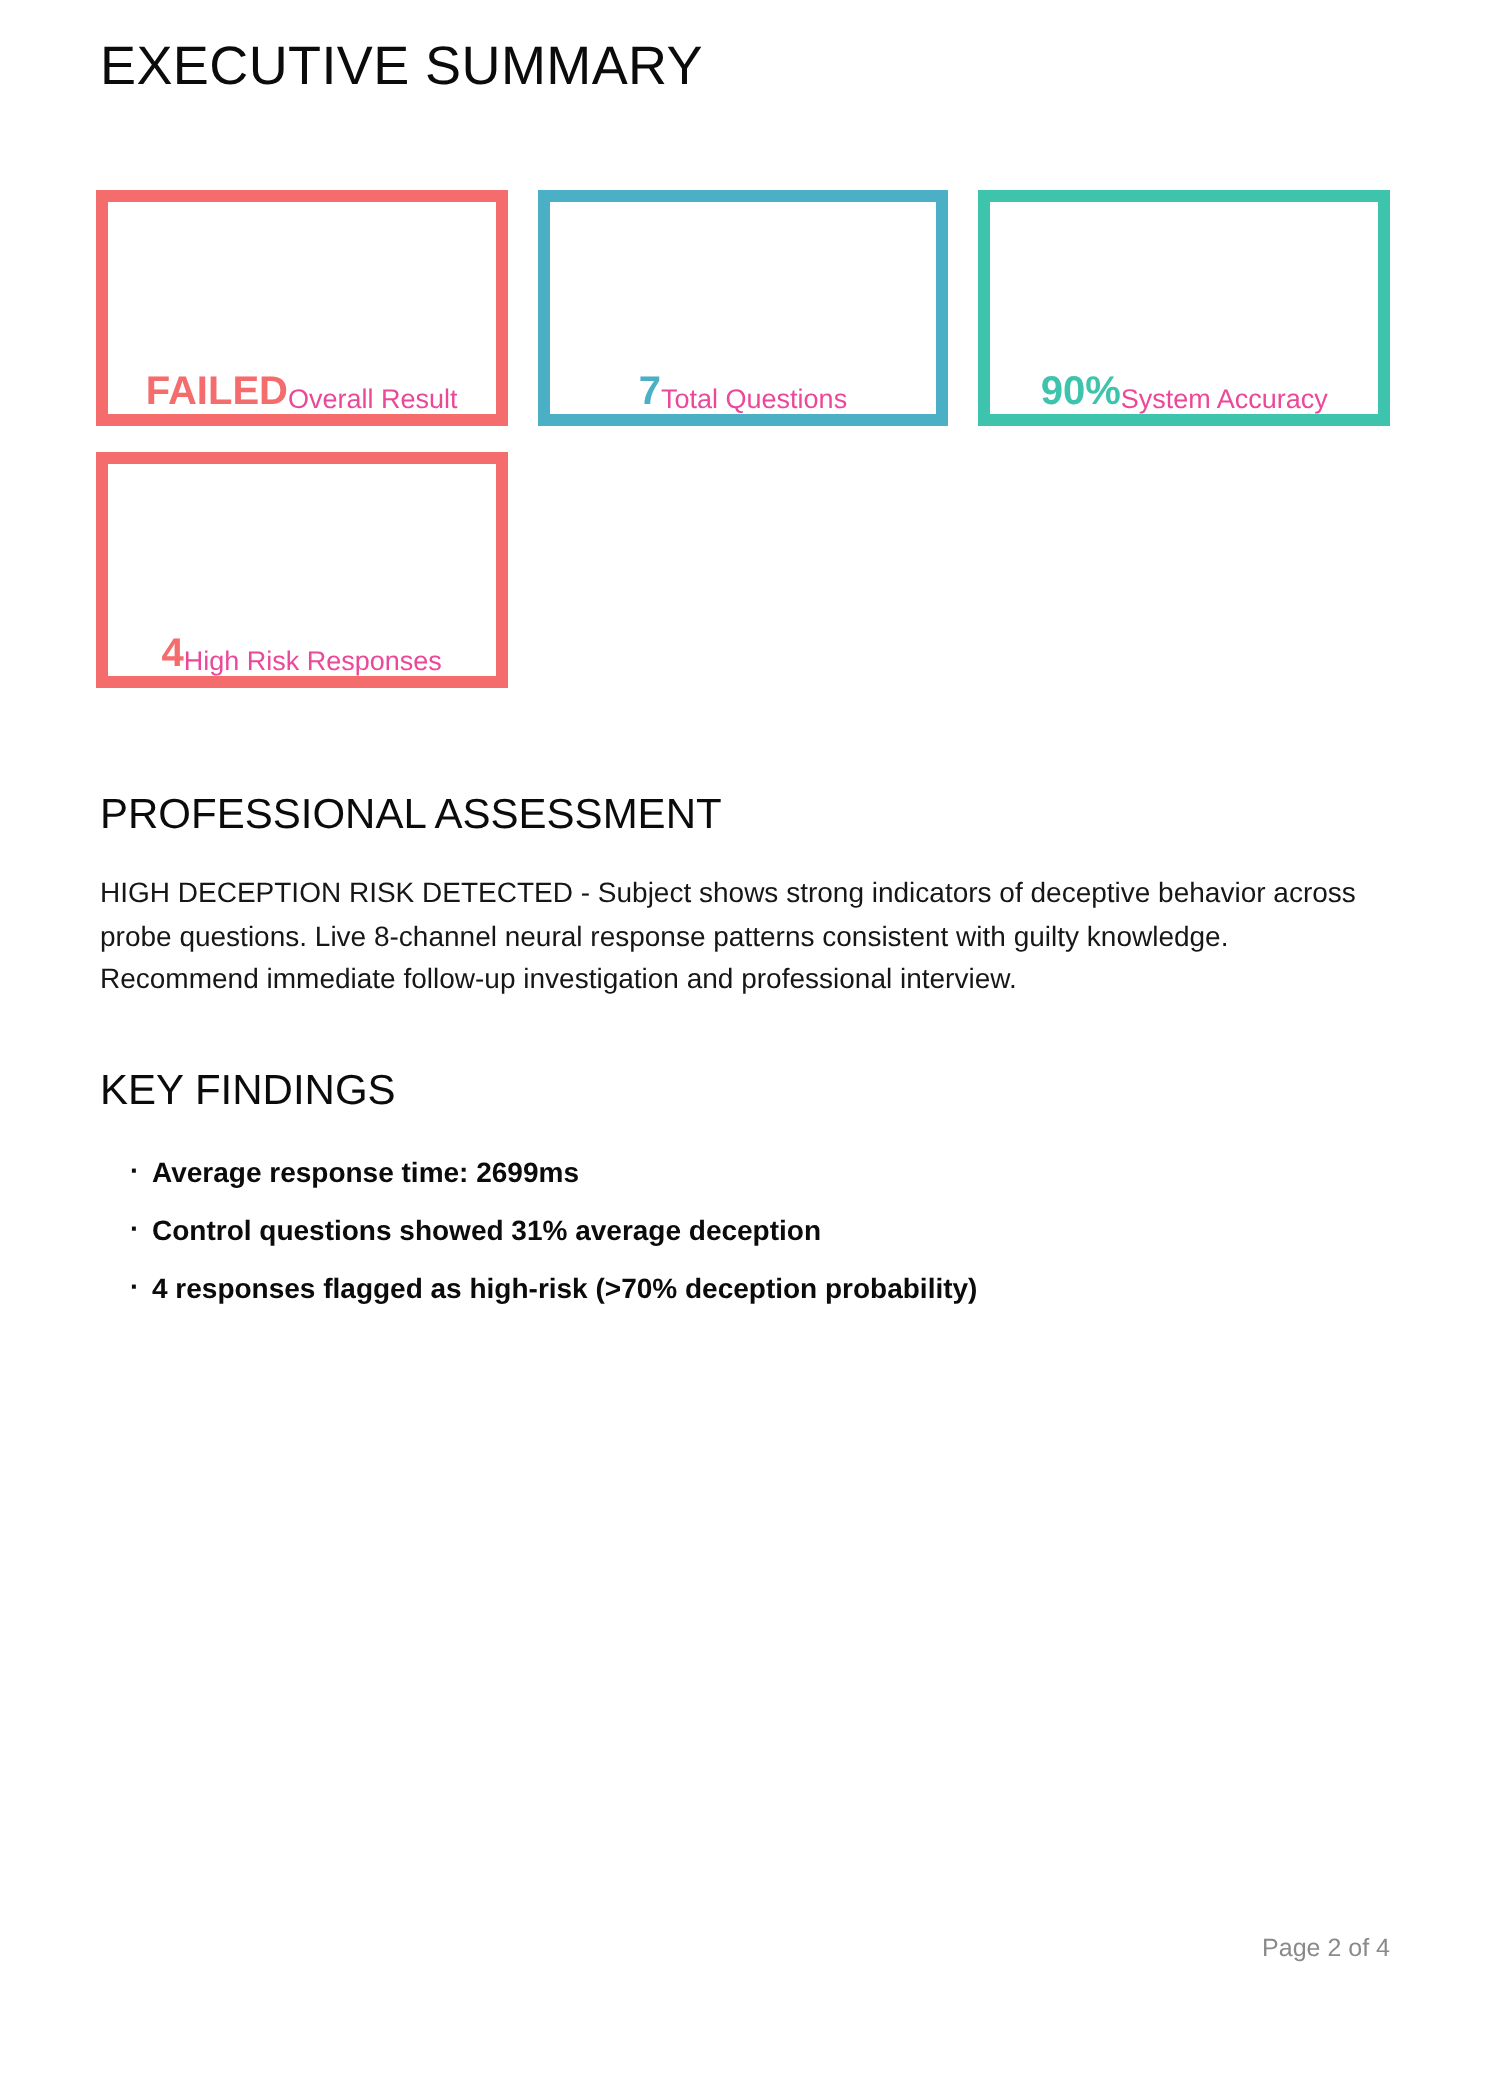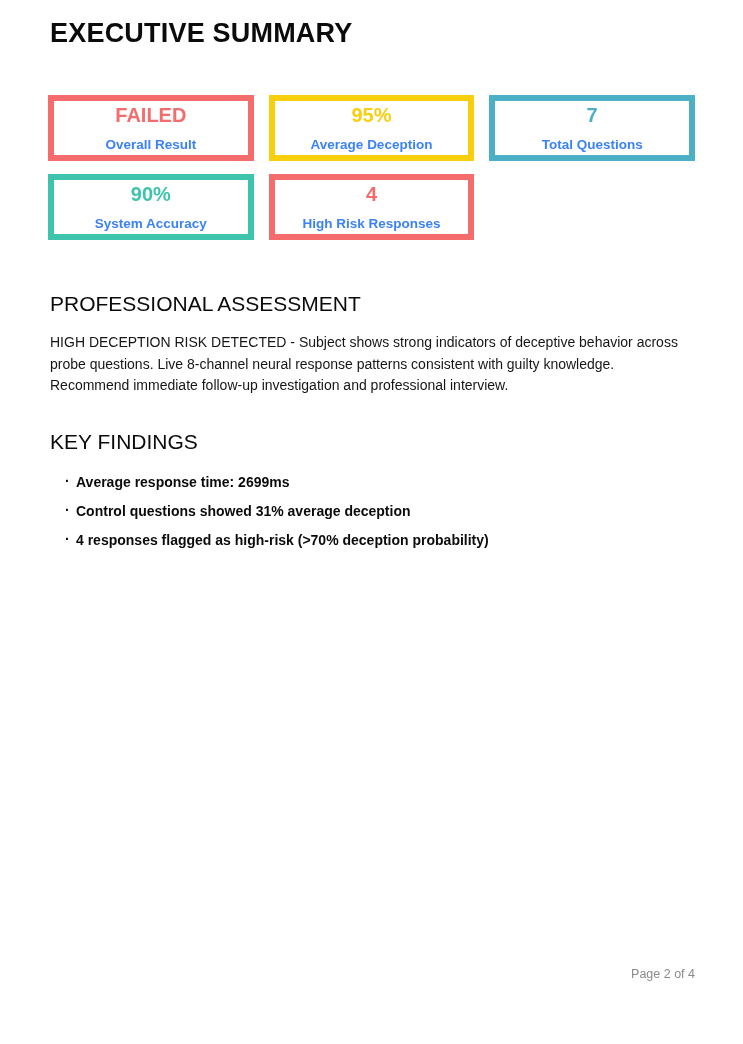--- a/index.html
+++ b/index.html
@@ -12,55 +12,55 @@
     position: relative;
     overflow: hidden;
   }
   .content {
     margin: 0 48px 0 50px;
   }
   .doc-title {
     margin: 0;
     padding-top: 17px;
     font-size: 27px;
-    font-weight: 700;
+    font-weight: 400;
     letter-spacing: 0.2px;
     color: #0b0b0b;
     line-height: 33px;
   }
   .cards {
     margin-top: 45px;
     width: 647px;
     margin-left: -2px;
     display: grid;
     grid-template-columns: repeat(3, 1fr);
     column-gap: 15px;
     row-gap: 13px;
   }
   .stat-card {
     box-sizing: border-box;
-    height: 66px;
+    height: 118px;
     border: 6px solid var(--c, #ccc);
     background: #ffffff;
     display: flex;
-    flex-direction: column;
-    align-items: center;
+    flex-direction: row;
+    align-items: flex-end;
     justify-content: center;
   }
   .card-value {
     font-size: 20px;
     font-weight: 700;
     color: var(--c, #333);
     line-height: 22px;
   }
   .card-label {
     margin-top: 11px;
     font-size: 13.5px;
-    font-weight: 700;
-    color: #3b82f6;
+    font-weight: 400;
+    color: #ec4899;
   }
   .section-heading {
     margin: 0;
     font-size: 21px;
     font-weight: 400;
     color: #0b0b0b;
     line-height: 25px;
   }
   .assessment-heading { margin-top: 51px; }
   .assessment-body {
@@ -106,24 +106,20 @@
 
 <div class="content">
 
   <h1 class="doc-title">EXECUTIVE SUMMARY</h1>
 
   <div class="cards">
     <div class="stat-card" style="--c: #F56C6C;">
       <div class="card-value">FAILED</div>
       <div class="card-label">Overall Result</div>
     </div>
-    <div class="stat-card" style="--c: #F8CE0D;">
-      <div class="card-value">95%</div>
-      <div class="card-label">Average Deception</div>
-    </div>
     <div class="stat-card" style="--c: #4BAFC6;">
       <div class="card-value">7</div>
       <div class="card-label">Total Questions</div>
     </div>
     <div class="stat-card" style="--c: #3EC4AC;">
       <div class="card-value">90%</div>
       <div class="card-label">System Accuracy</div>
     </div>
     <div class="stat-card" style="--c: #F56C6C;">
       <div class="card-value">4</div>

